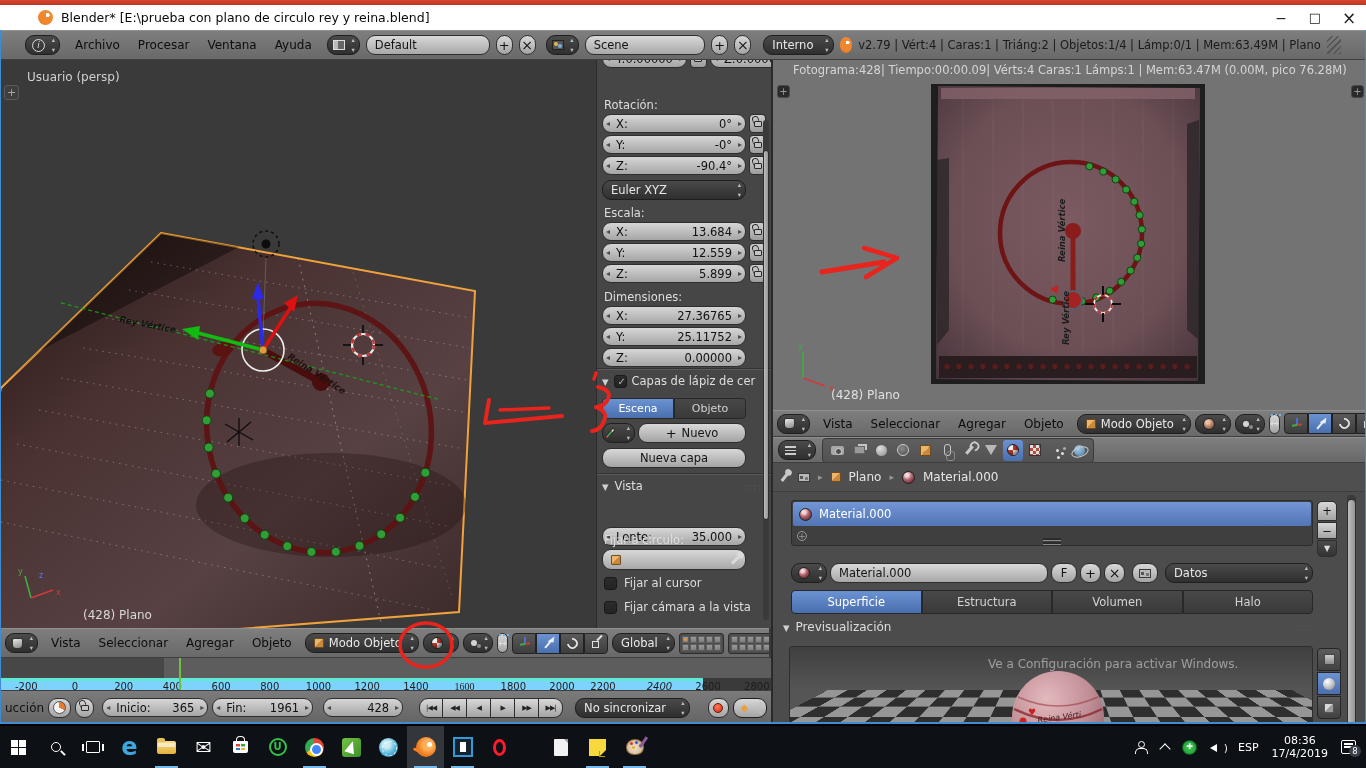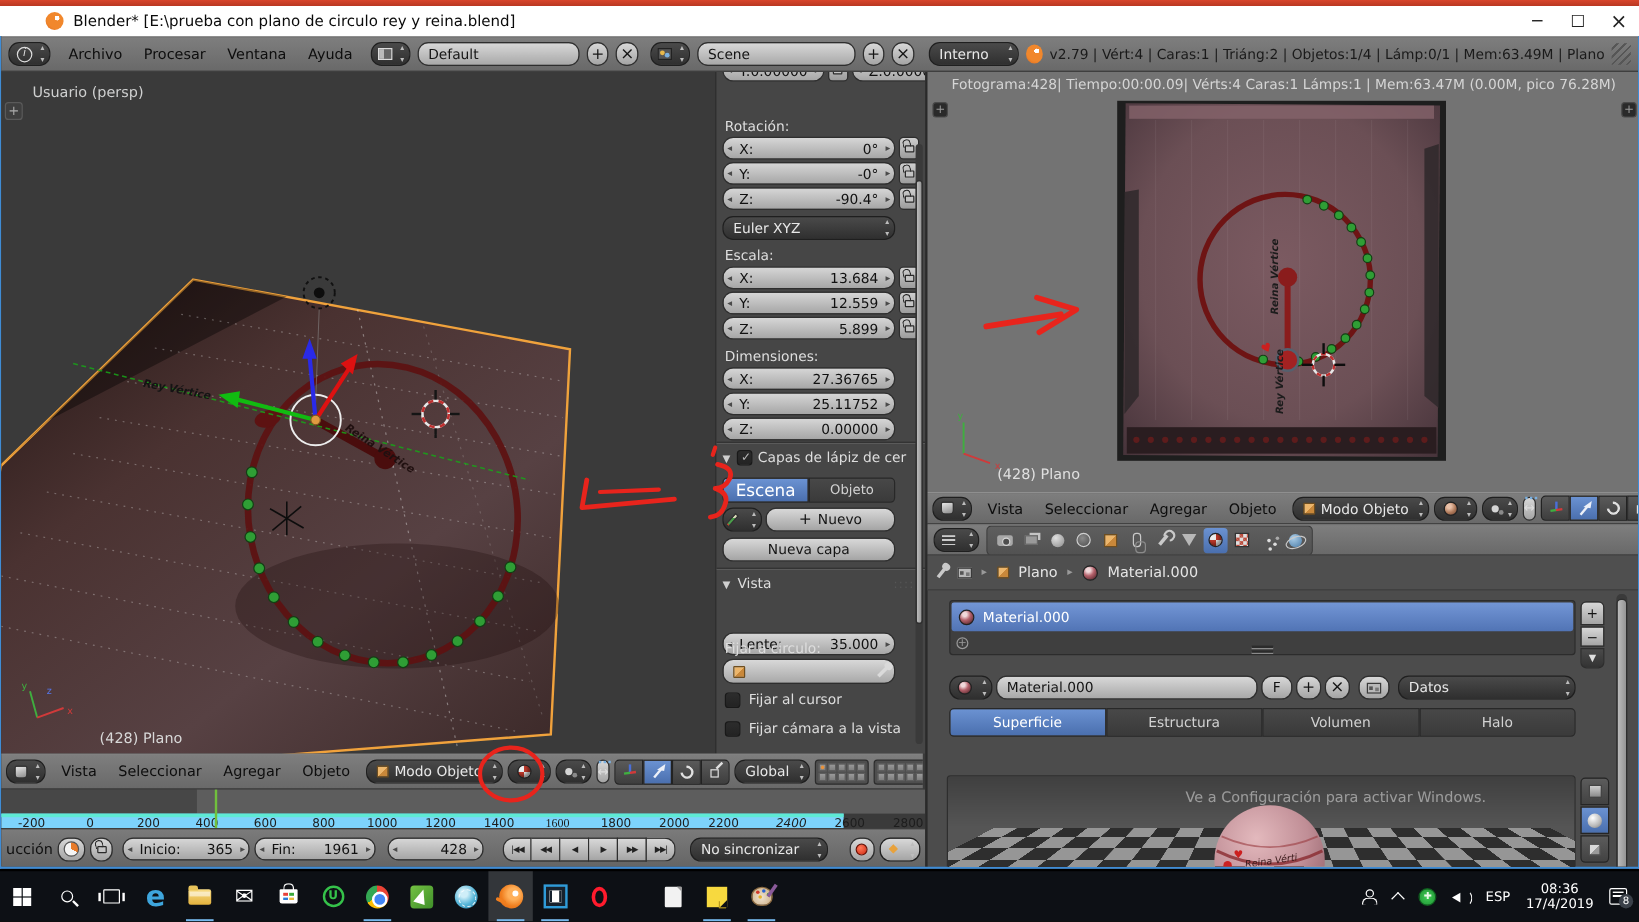--- a/index.html
+++ b/index.html
@@ -213,21 +213,21 @@
     <span class="blogo"></span>
     <span class="ttl">Blender* [E:\prueba con plano de circulo rey y reina.blend]</span>
     <span style="margin-left:auto"></span>
     <span class="wctl" data-icon="minimize-icon"></span>
     <span class="wctl" data-icon="maximize-icon"></span>
     <span class="wctl" data-icon="close-icon"></span>
   </div>
 
   <div class="abs" id="bwin">
 
-    <div class="abs hdrbar" style="left:0;top:0;width:1364px;height:30px;padding:0 6px">
+    <div class="abs hdrbar" style="left:0;top:0;width:1364px;height:30px;padding:0 24px">
       <span class="dd" style="width:36px;padding:0 14px 0 6px">
           <i class="ic-info"></i>
         </span>
       <span id="topbar-menus" style="display:flex">
           <span class="menu">Archivo</span>
           <span class="menu">Procesar</span>
           <span class="menu">Ventana</span>
           <span class="menu">Ayuda</span>
         </span>
       <span class="dd" style="width:34px;padding:0 14px 0 5px">
@@ -441,21 +441,21 @@
           <span style="width:17px"></span>
         </div>
         </div>
       <div class="abs sepln" style="left:0;top:308px;width:175px"></div>
       <div class="abs" style="left:5px;top:314px;display:flex;align-items:center;gap:5px">
         <span class="caret"></span>
         <span class="cbx" data-checked="true"></span>
         <span class="plabel">Capas de lápiz de cer</span>
       </div>
       <div class="abs" style="left:5px;top:338px;display:flex;width:144px">
-        <span class="mtab" data-active="true" style="height:21px;font-size:14px">Escena</span>
+        <span class="mtab" data-active="true" style="height:21px;font-size:11px">Escena</span>
         <span class="mtab" style="height:21px;font-size:11px">Objeto</span>
       </div>
       <div class="abs" style="left:5px;top:363px;display:flex;gap:3px">
         <span class="dd" style="width:33px;padding:0 13px 0 5px">
             <i class="ic-pencil"></i>
           </span>
         <span class="btnL" style="width:108px;gap:5px">
             <span style="font-size:13px">+</span>
             <span>Nuevo</span>
           </span>
@@ -832,20 +832,25 @@
         <span class="dd" style="width:148px;margin-left:4px">Datos</span>
       </div>
 
       <div class="abs" style="left:18px;top:530px;width:522px;display:flex">
           <span class="mtab" data-active="true">Superficie</span>
           <span class="mtab" data-active="false">Estructura</span>
           <span class="mtab" data-active="false">Volumen</span>
           <span class="mtab" data-active="false">Halo</span>
         </div>
 
+      <div class="abs" style="left:10px;top:560px;display:flex;align-items:center;gap:6px;width:530px">
+        <span class="caret"></span>
+        <span class="plabel" style="font-size:12px">Previsualización</span>
+        <span class="grip4" style="margin-left:auto"></span>
+      </div>
       <div class="abs" style="left:16px;top:586px;width:524px;height:106px;overflow:hidden;border:1px solid #2e2e2e;border-radius:3px;background:#555">
         <div class="checker"></div>
         <div style="position:absolute;left:0;top:0;right:0;bottom:0;background:linear-gradient(rgba(0,0,0,.25),rgba(0,0,0,0) 40%)"></div>
         <svg style="position:absolute;left:208px;top:12px" width="120" height="94">
           <defs>
             <radialGradient id="sphg" cx="0.38" cy="0.3" r="0.85">
               <stop offset="0" stop-color="#e3b9bd"></stop>
                 <stop offset="0.55" stop-color="#c08e96"></stop>
                 <stop offset="1" stop-color="#8a5a63"></stop>
             </radialGradient>

